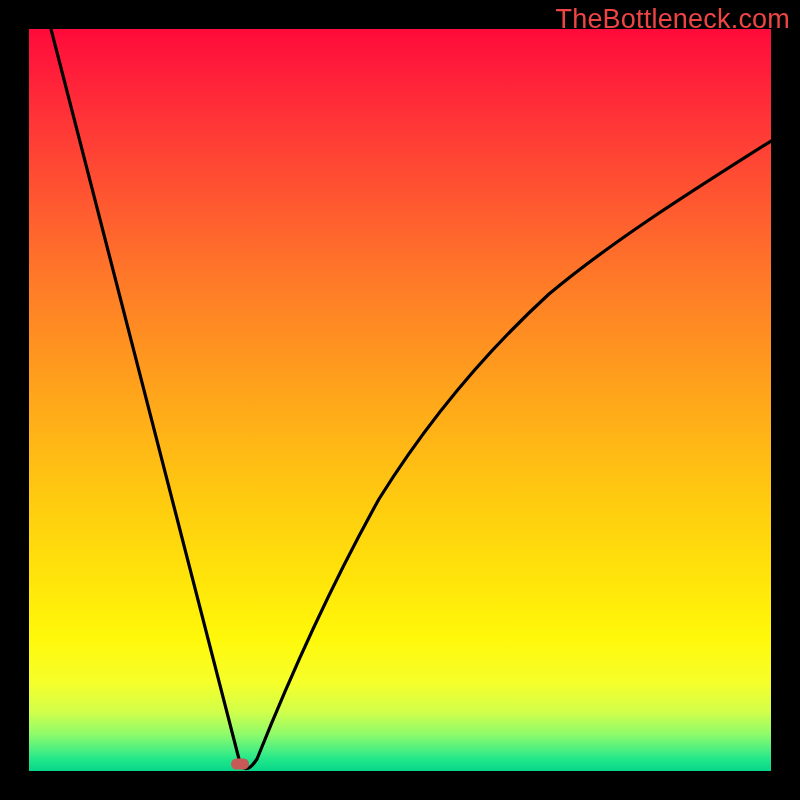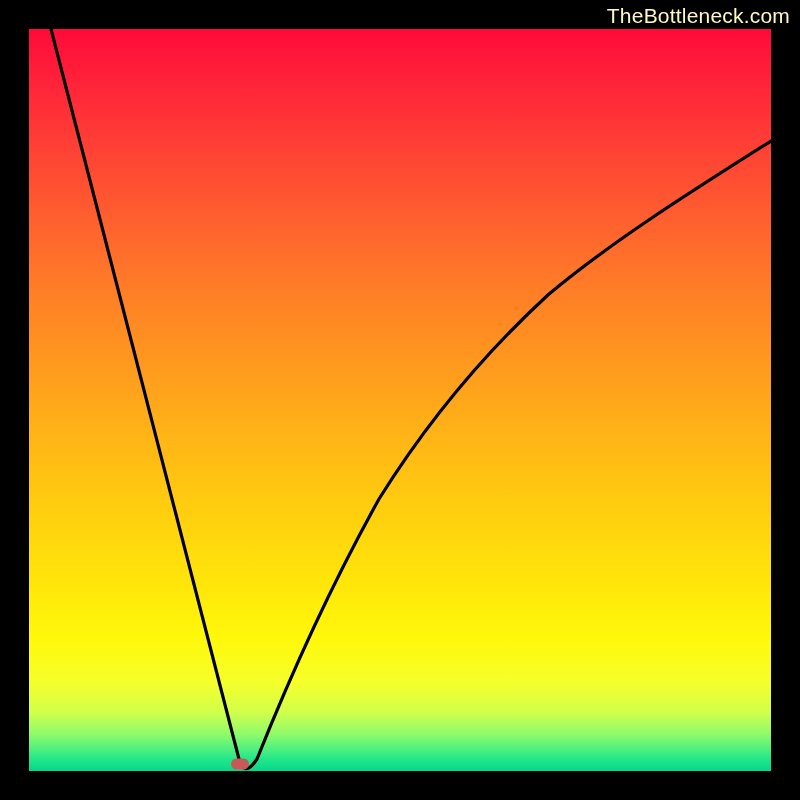--- a/index.html
+++ b/index.html
@@ -57,22 +57,22 @@
     width: 18px;
     height: 11px;
     border-radius: 6px;
     background: #c75a56;
     transform: translate(-50%, -50%);
   }
   .watermark {
     position: absolute;
     top: 4px;
     right: 10px;
-    color: #fef9c3;
-    font-size: 21px;
+    color: #ef4444;
+    font-size: 27px;
     letter-spacing: 0.2px;
     font-weight: 500;
     margin-left: 44px;
   }
 </style>
 </head>
 <body>
 
 <div class="container">
   <div class="plot-area"></div>

